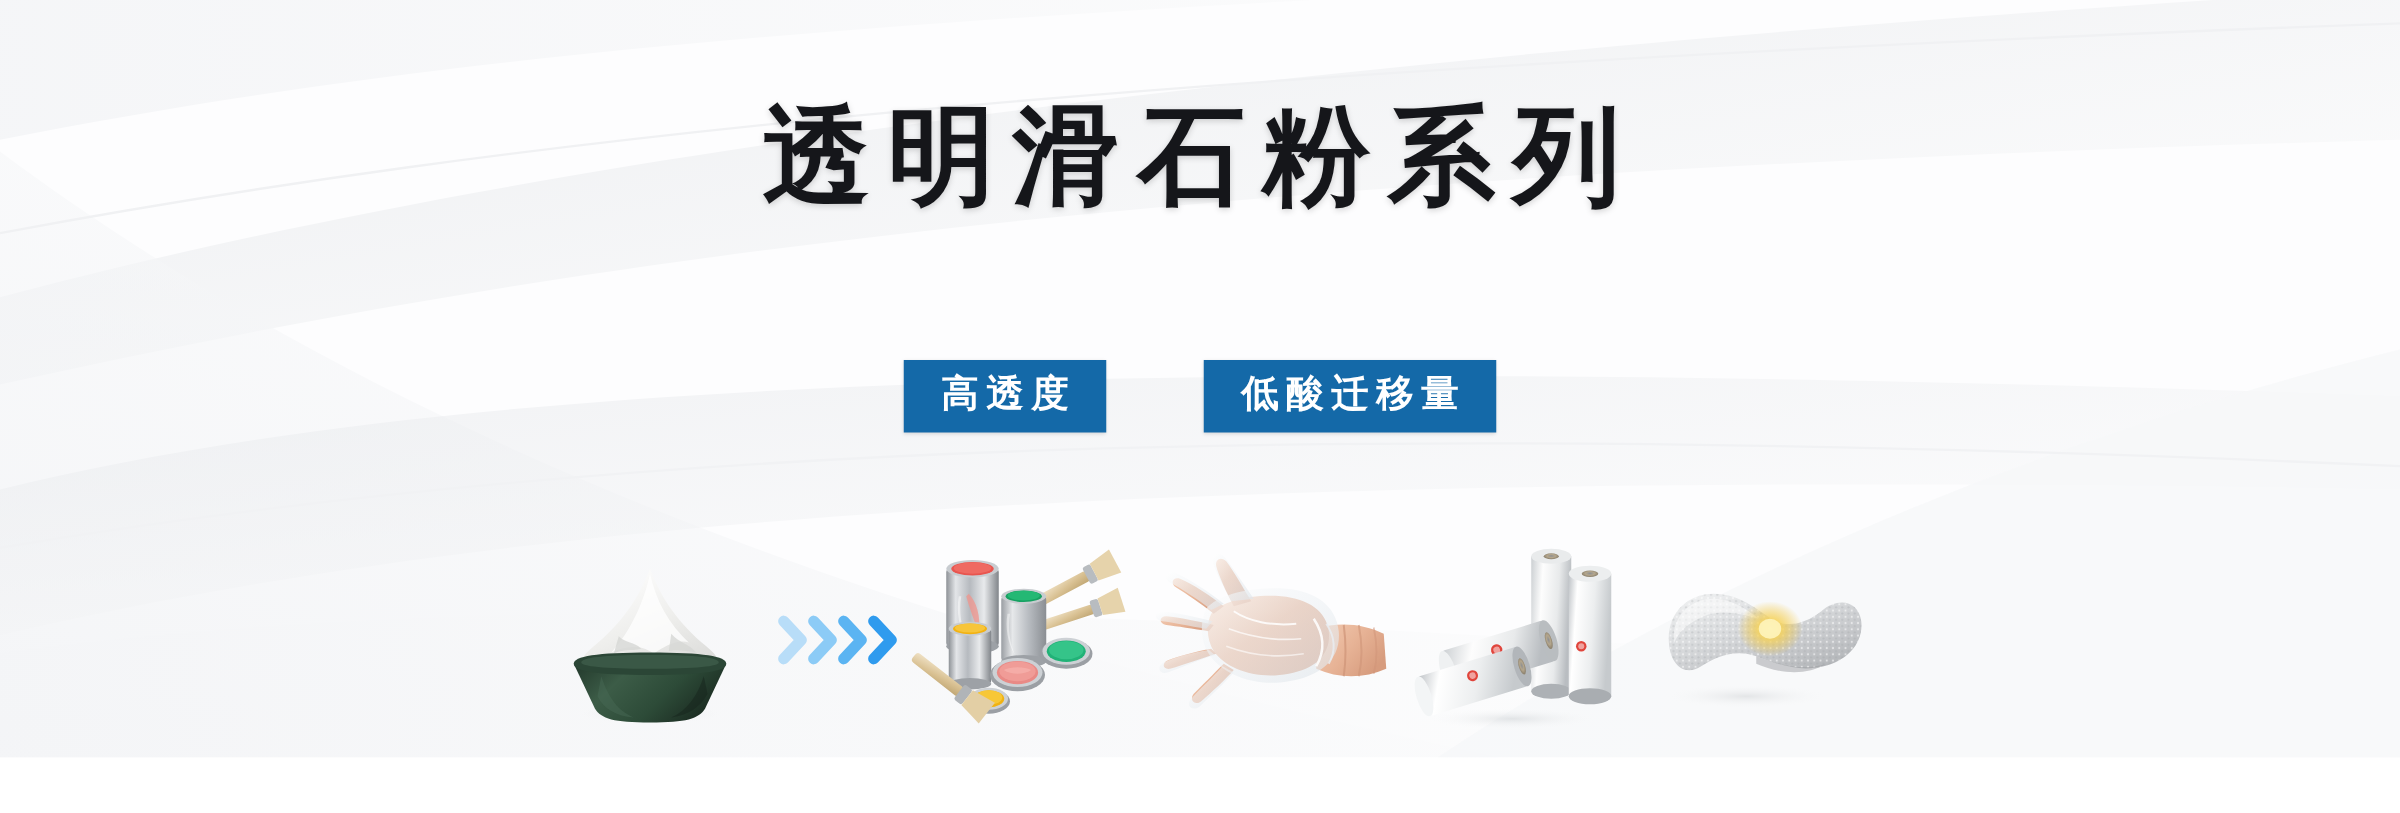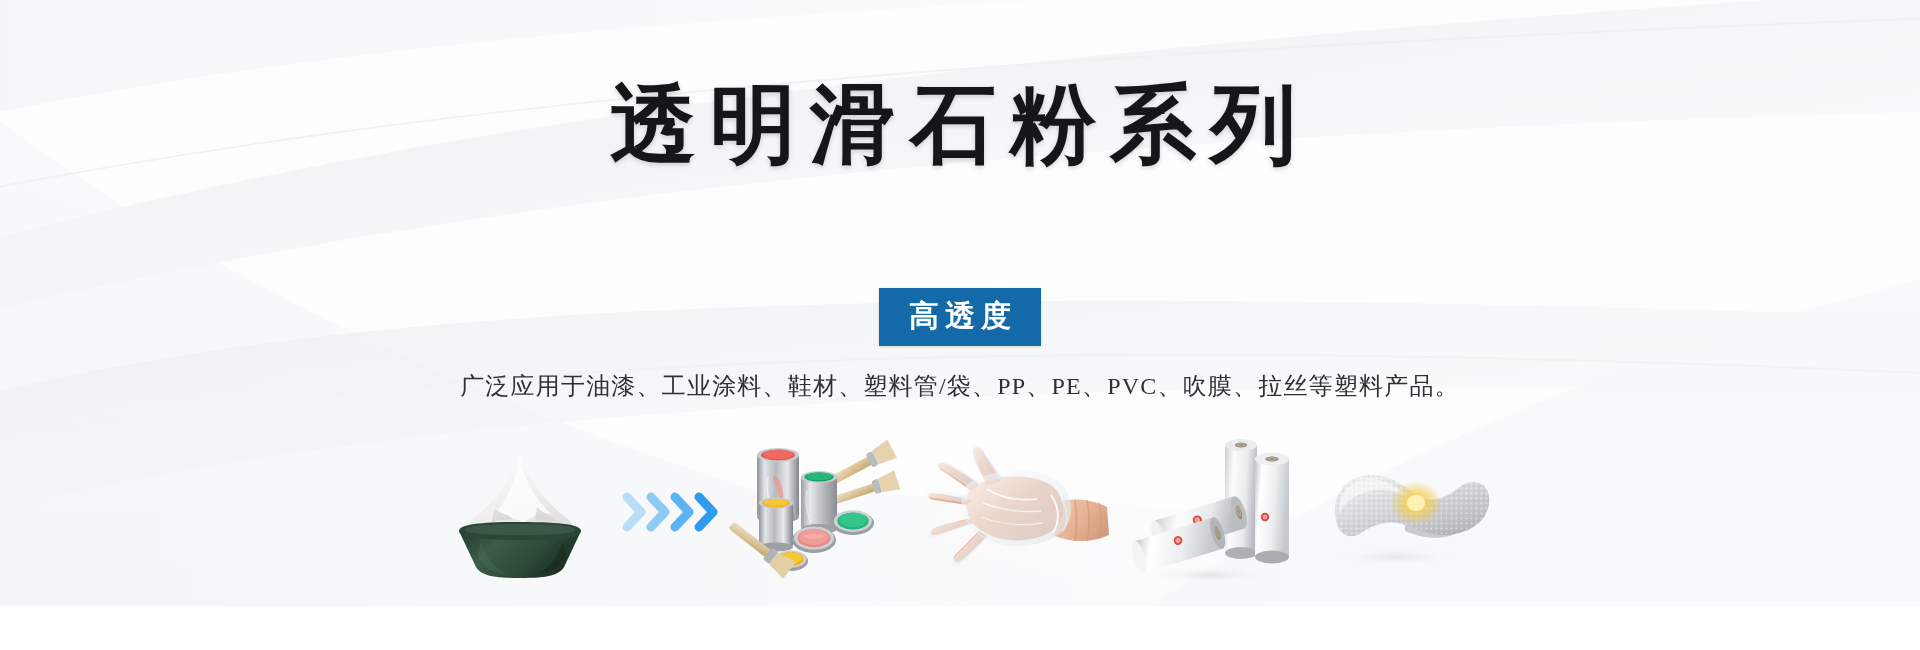--- a/index.html
+++ b/index.html
@@ -130,23 +130,23 @@
       <path d="M1150,650 C1360,500 1620,380 1920,300 L1920,650 Z" fill="#f6f7f9" opacity="0.8"></path>
       <path d="M0,200 C400,120 900,60 1920,20" stroke="#f0f1f3" stroke-width="2" fill="none"></path>
       <path d="M0,470 C500,380 1100,360 1920,400" stroke="#f1f2f4" stroke-width="2" fill="none"></path>
     </svg>
   </div>
 
   <div class="title">透明滑石粉系列</div>
 
   <div class="badges">
     <span class="badge">高透度</span>
+    <span class="badge">低酸迁移量</span>
   </div>
 
-  <div class="desc">广泛应用于油漆、工业涂料、鞋材、塑料管/袋、PP、PE、PVC、吹膜、拉丝等塑料产品。</div>
 
   <div class="products">
 
     <div class="prod">
       <svg viewBox="0 0 190 150" aria-hidden="true">
         <defs>
           <linearGradient id="bowl" x1="0" y1="0" x2="1" y2="0.4">
             <stop offset="0%" stop-color="#22382b"></stop>
             <stop offset="35%" stop-color="#3c5c47"></stop>
             <stop offset="70%" stop-color="#2d4b38"></stop>

